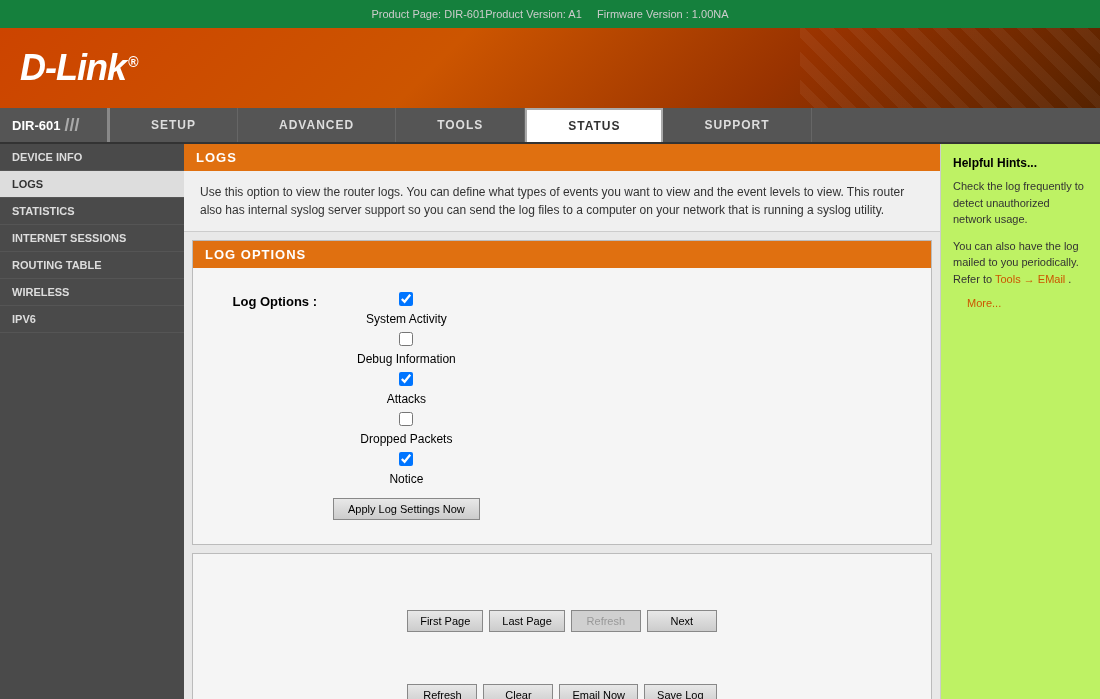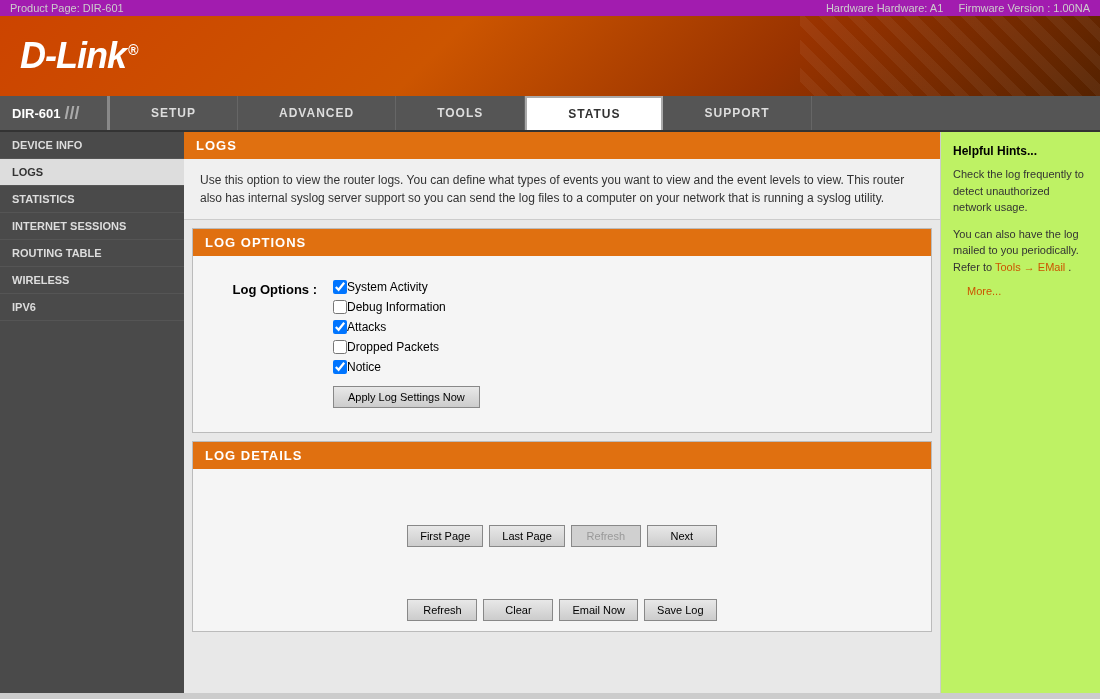--- a/index.html
+++ b/index.html
@@ -1,25 +1,25 @@
 <!DOCTYPE html>
 <html><head>
   <meta charset="utf-8">
   <style>
     * { margin: 0; padding: 0; box-sizing: border-box; }
     body { font-family: Arial, sans-serif; font-size: 12px; background: #ccc; width: 1100px; height: 699px; overflow: hidden; }
 
     
     .top-bar {
-      background: #a21caf;
+      background: #15803d;
       color: #ccc;
       font-size: 11px;
-      padding: 2px 10px;
-      display: flex;
-      justify-content: space-between;
+      padding: 8px 10px;
+      display: flex;
+      justify-content: center;
     }
 
     
     .header {
       background: linear-gradient(135deg, #cc4400 0%, #cc5500 40%, #993300 70%, #552200 100%);
       height: 80px;
       display: flex;
       align-items: center;
       padding: 0 20px;
       position: relative;
@@ -169,21 +169,23 @@
       padding-top: 2px;
     }
     .log-options-fields {
       display: flex;
       flex-direction: column;
       gap: 6px;
     }
     .checkbox-row {
       display: flex;
       align-items: center;
+      gap: 6px;
       font-size: 12px;
+      flex-direction: column;
     }
     .checkbox-row input[type=checkbox] {
       width: 14px;
       height: 14px;
     }
 
     .apply-btn {
       background: linear-gradient(to bottom, #e8e8e8, #cccccc);
       border: 1px solid #888;
       padding: 4px 14px;
@@ -258,21 +260,21 @@
       cursor: pointer;
       padding-left: 14px;
     }
   </style>
 </head>
 <body>
 
 <div class="top-bar">
   <span>Product Page: DIR-601</span>
   <span>
-    <span>Hardware Hardware: A1</span>
+    <span>Product Version: A1</span>
     &nbsp;&nbsp;&nbsp;
     <span>Firmware Version : 1.00NA</span>
   </span>
 </div>
 
 <div class="header">
   <div class="logo">
     <span>D-Link</span><sup style="font-size:14px; vertical-align:super; margin-left:2px;">®</sup>
   </div>
 </div>
@@ -363,23 +365,20 @@
               <input type="checkbox" checked="" style="">
               <span>Notice</span>
             </div>
             <button class="apply-btn">Apply Log Settings Now</button>
           </div>
         </div>
       </div>
     </div>
 
     <div class="log-details-section">
-      <div class="section-header">
-        <span>LOG DETAILS</span>
-      </div>
       <div class="log-details-content">
         <div class="btn-row">
           <button class="nav-button">First Page</button>
           <button class="nav-button">Last Page</button>
           <button class="nav-button disabled">Refresh</button>
           <button class="nav-button">Next</button>
         </div>
         <div class="btn-row">
           <button class="nav-button">Refresh</button>
           <button class="nav-button">Clear</button>

